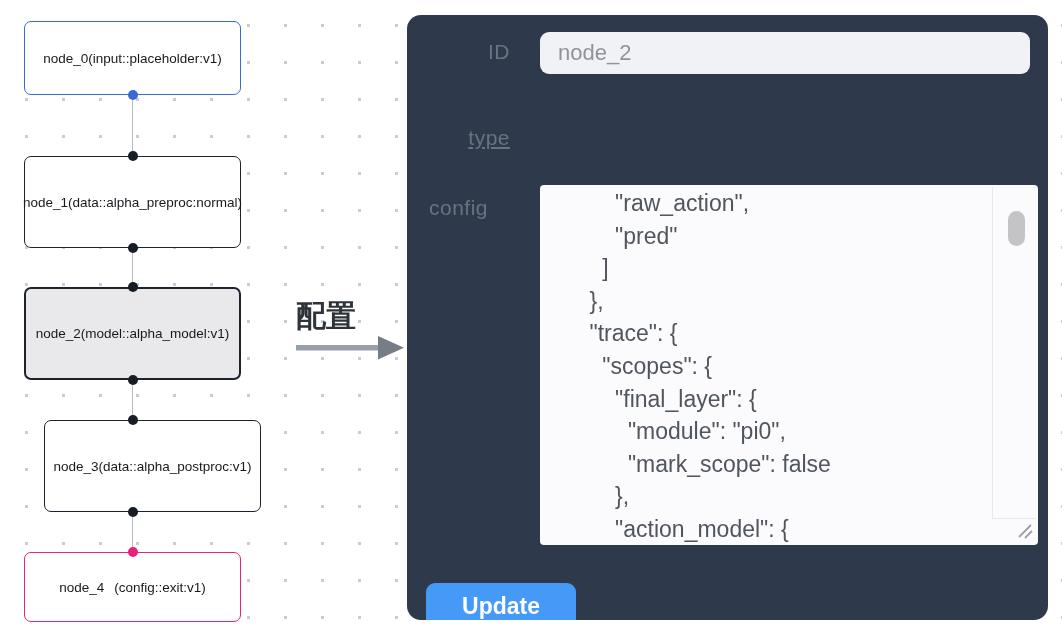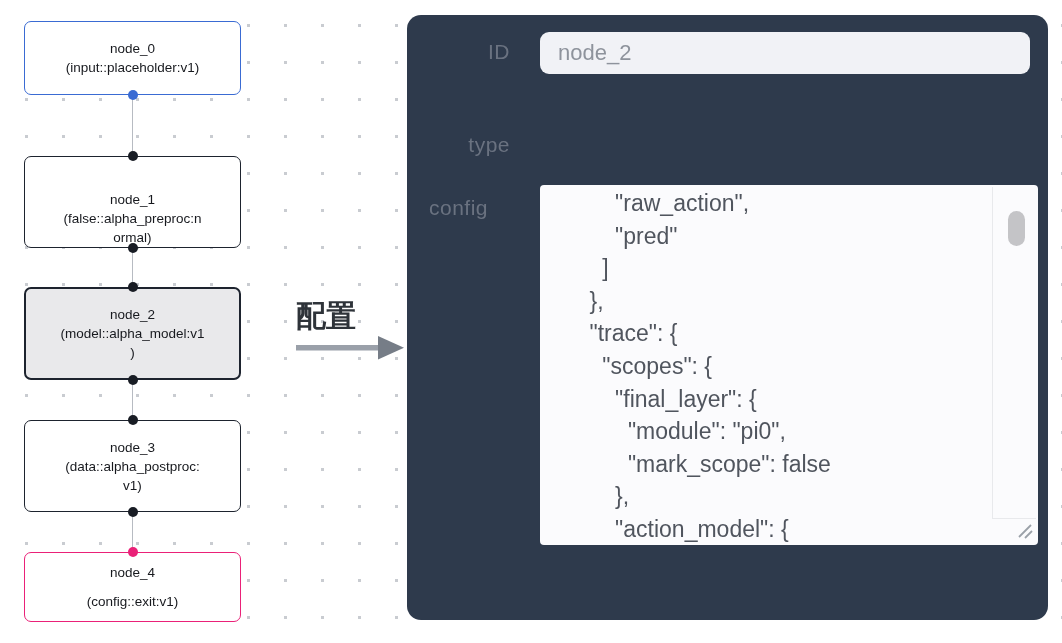--- a/index.html
+++ b/index.html
@@ -9,27 +9,27 @@
     background:#ffffff;
     background-image: radial-gradient(circle, #c9ccd1 1.5px, rgba(0,0,0,0) 1.7px);
     background-size:37px 37px; background-position:8px 7px;
     font-family:"Liberation Sans", sans-serif;
   }
 
   
   .node {
     position:absolute; left:24px; width:217px;
     background:#ffffff; border:1.5px solid #1d232e; border-radius:7px;
-    display:flex; flex-direction:column; justify-content:center; align-items:center;
+    display:flex; flex-direction:row; justify-content:center; align-items:center;
     text-align:center; font-size:13.5px; line-height:19px; color:#17191e;
   }
   .n0 { top:21px;  height:74px; border-color:#3a6bd3; }
-  .n1 { top:156px; height:92px;justify-content:flex-end; }
+  .n1 { top:156px; height:92px; }
   .n2 { top:287px; height:93px; background:#e9e9eb; border-width:2px; }
-  .n3 { top:420px; height:92px; }
+  .n3 { top:420px; height:92px;margin-left:20px; }
   .n4 { top:552px; height:70px; border-color:#ea2178;gap:10px; }
 
   .edge { position:absolute; left:131.5px; width:1.5px; background:#b7bbc2; }
   .e0 { top:95px;  height:61px; }
   .e1 { top:248px; height:39px; }
   .e2 { top:380px; height:40px; }
   .e3 { top:512px; height:40px; }
 
   .port { position:absolute; left:127.5px; width:10px; height:10px; border-radius:50%; background:#181c24; }
   .p0b { top:90px;  background:#3a6bd3; }
@@ -45,21 +45,21 @@
   
   .panel {
     position:absolute; left:407px; top:15px; width:641px; height:605px;
     background:#2e3a4c; border-radius:14px; overflow:hidden;
   }
   .field-label {
     position:absolute; left:0; width:103px; text-align:right;
     font-size:21px; color:#6a7280; letter-spacing:0.5px;
   }
   .lbl-id     { top:25px; }
-  .lbl-type   { top:118px; }
+  .lbl-type   { top:111px;text-decoration:underline; }
   .lbl-config { top:181px;text-align:center; }
 
   .input-box {
     position:absolute; left:133px; width:490px; height:42px;
     background:#f1f2f6; border:none; border-radius:9px;
     font-family:"Liberation Sans", sans-serif;
     font-size:22px; line-height:42px; color:#8e939c;
     padding:0 18px; white-space:nowrap; overflow:hidden;
   }
   .in-id   { top:17px; }
@@ -95,21 +95,21 @@
   <div class="edge e1"></div>
   <div class="edge e2"></div>
   <div class="edge e3"></div>
 
   <div class="node n0">
     <span>node_0</span>
     <span>(input::placeholder:v1)</span>
   </div>
   <div class="node n1">
     <span>node_1</span>
-    <span>(false::alpha_preproc:n</span>
+    <span>(data::alpha_preproc:n</span>
     <span>ormal)</span>
   </div>
   <div class="node n2">
     <span>node_2</span>
     <span>(model::alpha_model:v1</span>
     <span>)</span>
   </div>
   <div class="node n3">
     <span>node_3</span>
     <span>(data::alpha_postproc:</span>
@@ -157,15 +157,16 @@
         "action_model": {</pre>
       <div class="ta-vline"></div>
       <div class="ta-hline"></div>
       <div class="ta-thumb"></div>
       <svg class="ta-grip" width="20" height="20">
         <line x1="4" y1="16" x2="16" y2="4" stroke="#9aa0a8" stroke-width="1.8"></line>
         <line x1="10" y1="17" x2="17" y2="10" stroke="#9aa0a8" stroke-width="1.8"></line>
       </svg>
     </div>
 
+    <button class="update-btn">Update</button>
   </div>
 
 </div>
 
 </body></html>

